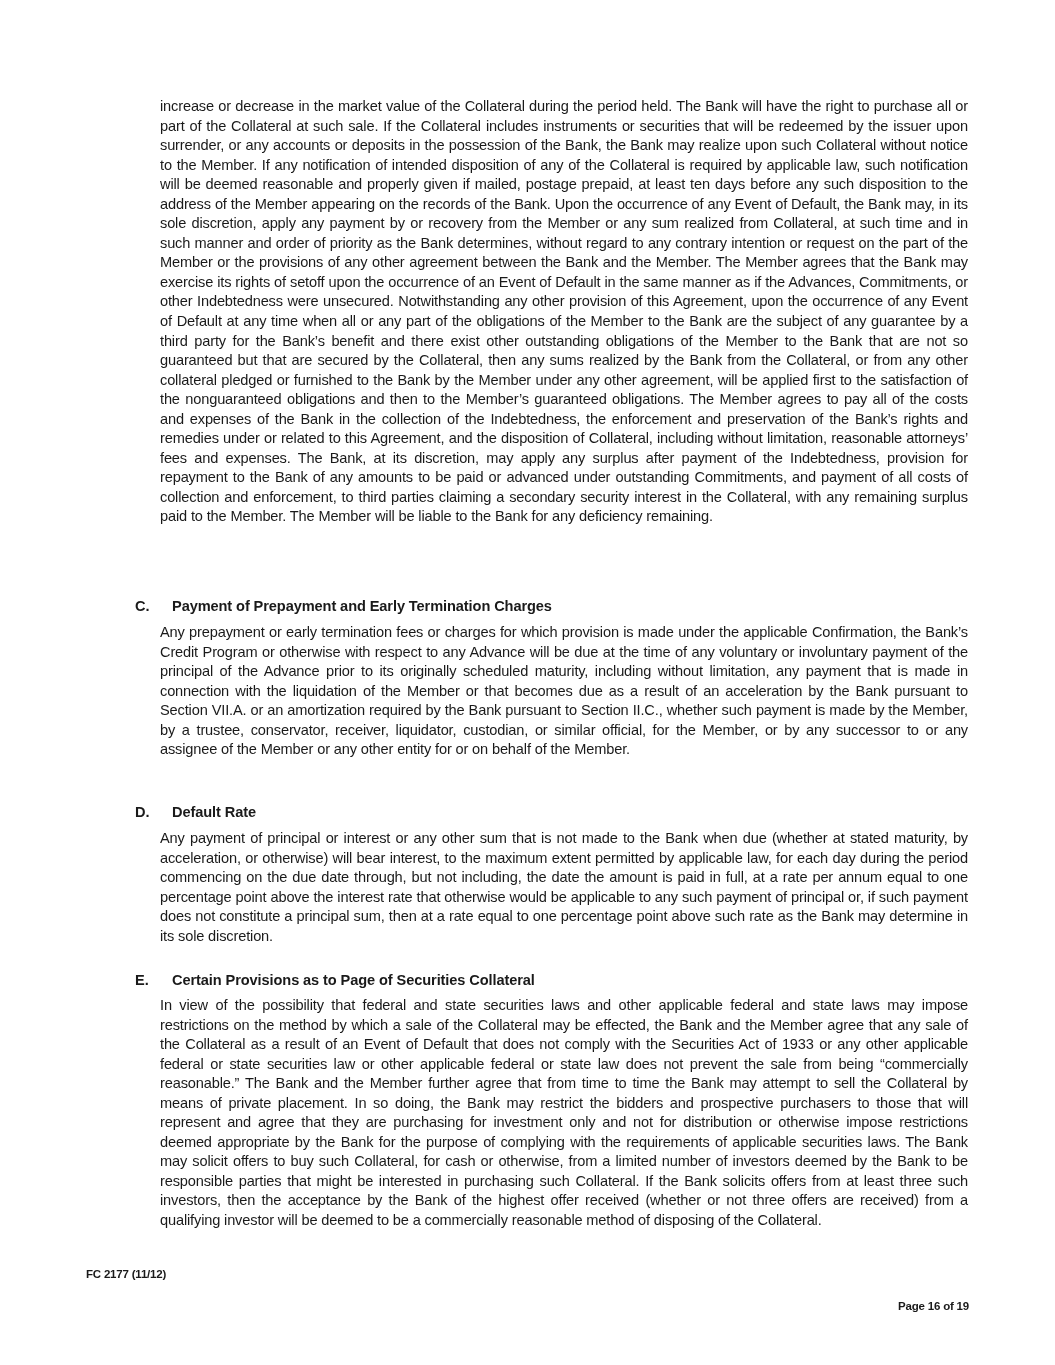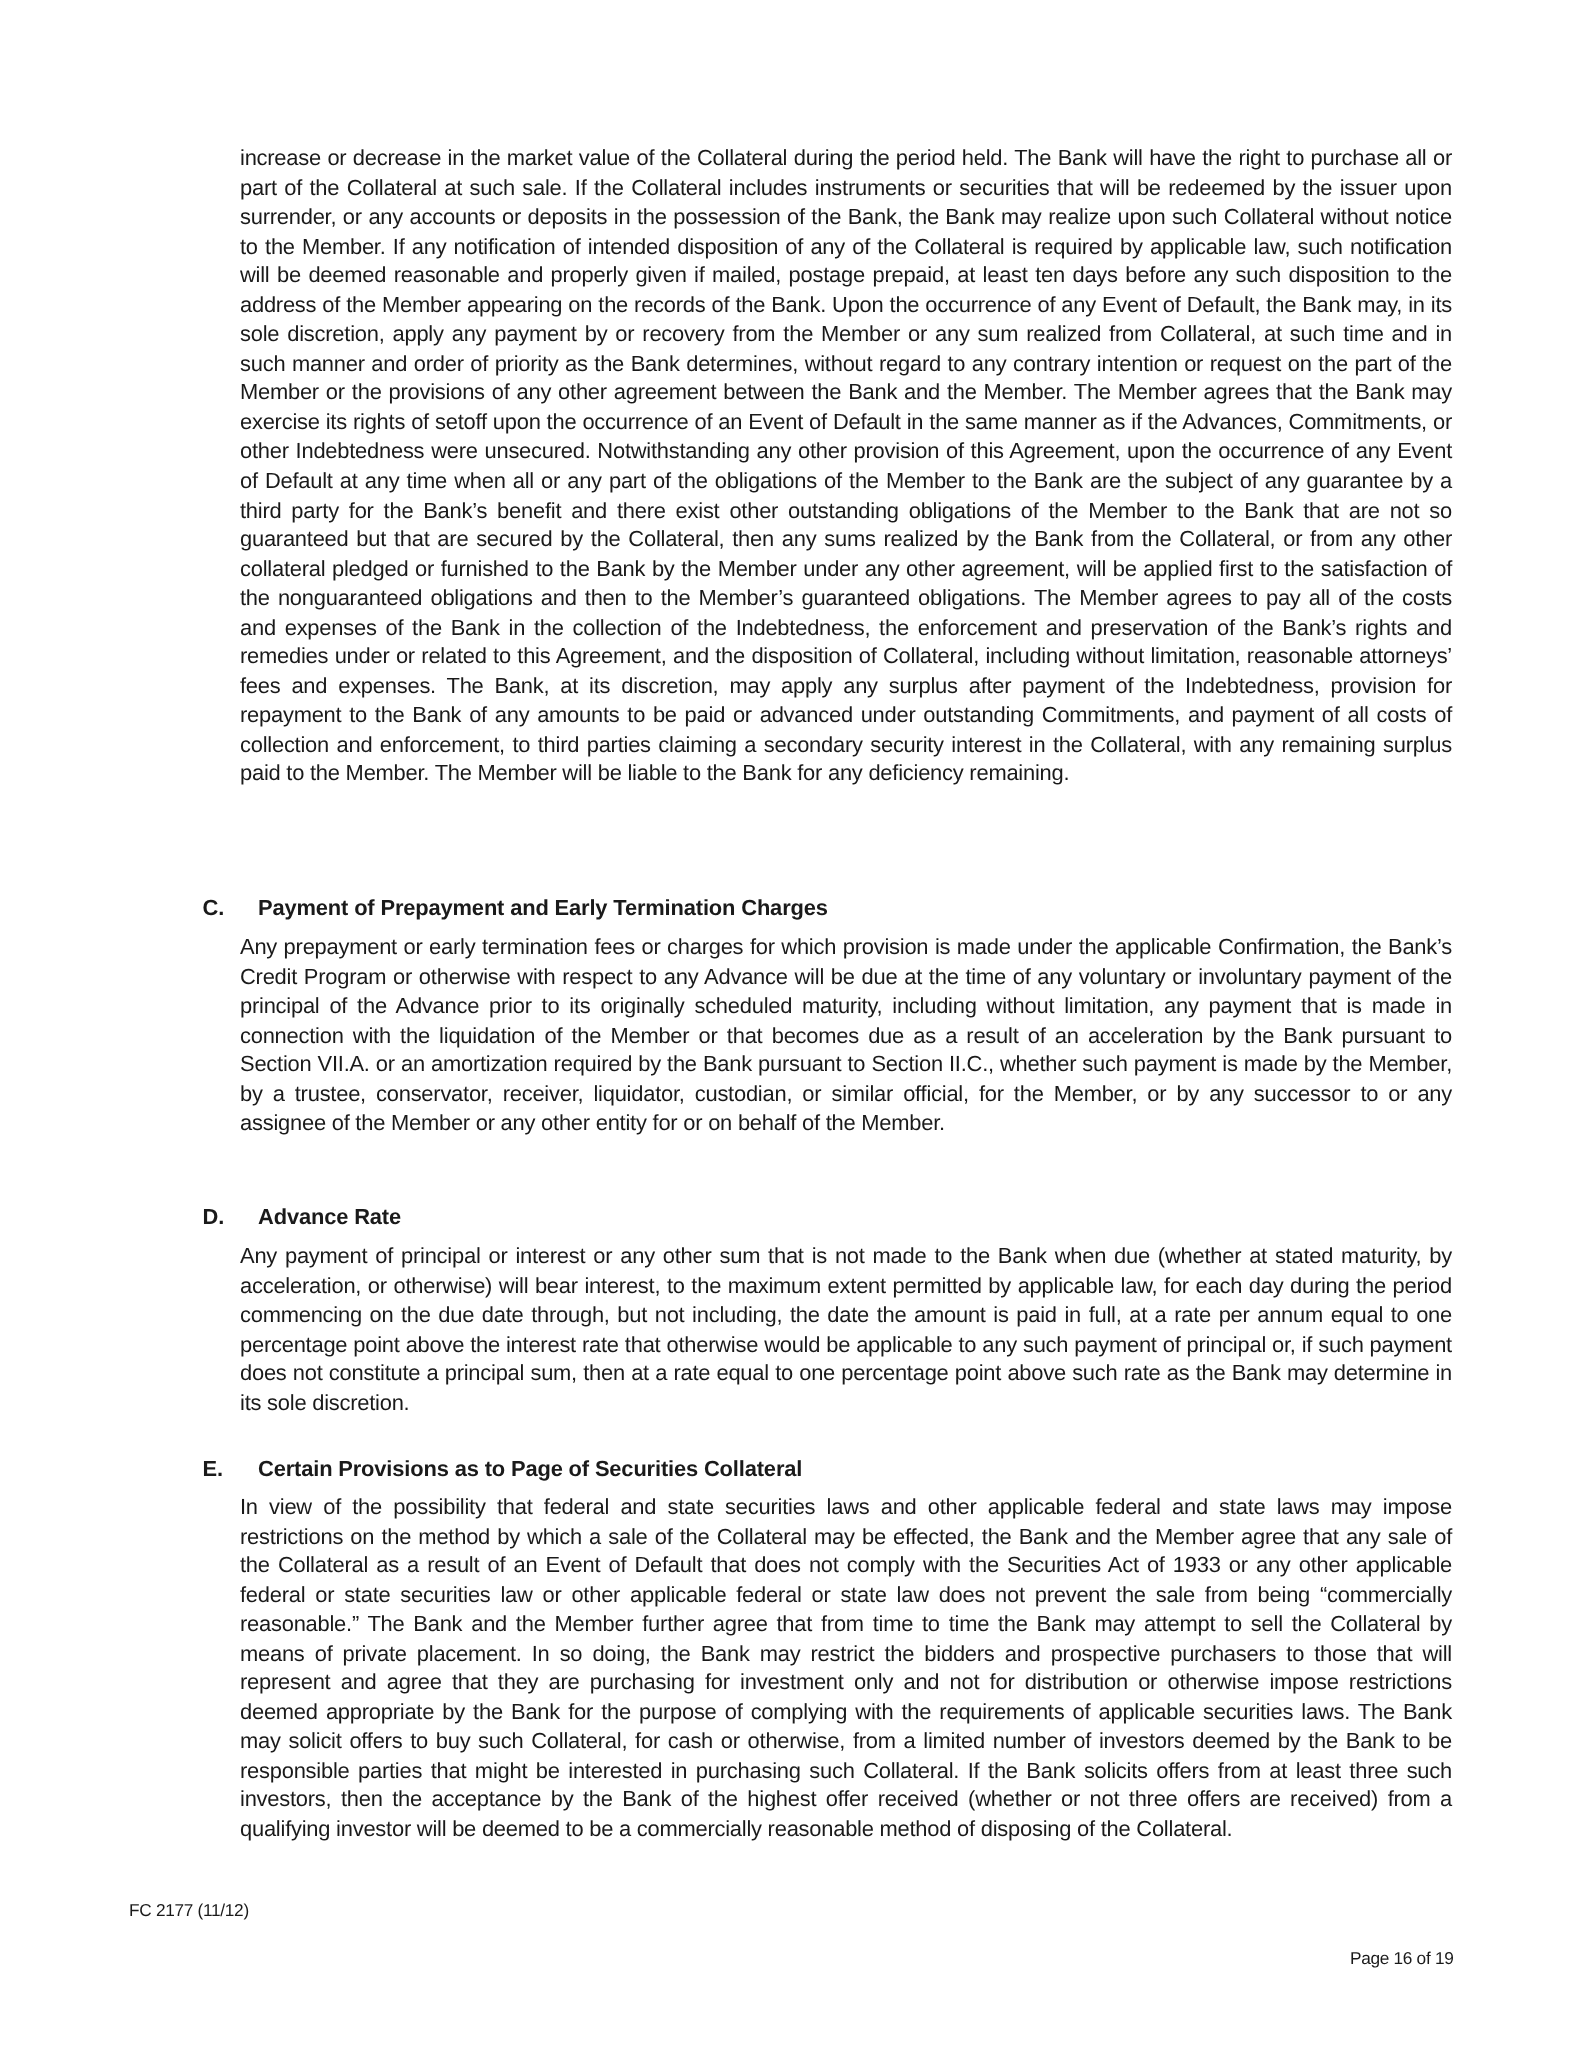--- a/index.html
+++ b/index.html
@@ -12,39 +12,39 @@
     position: absolute; left: 160px; width: 808px;
     font-size: 14.6px; line-height: 19.55px; text-align: justify;
     letter-spacing: -0.15px; margin: 0;
   }
   .heading {
     position: absolute; left: 123px; font-size: 14.6px; font-weight: bold;
     margin: 12px; line-height: 19px; letter-spacing: -0.1px;
   }
   .heading .letter { display: inline-block; width: 37px; }
   .footer {
-    position: absolute; top: 1268px; font-size: 11.5px; letter-spacing: -0.2px;
+    position: absolute; top: 1268px; font-size: 11.5px; letter-spacing: -0.2px; font-weight: bold;
   }
   .footer.left { left: 86px; }
   .footer.right { right: 86px; margin-top: 32px; }
 </style>
 </head>
 <body>
 
 <div class="page">
 
   <p class="para" style="top:97px;">increase or decrease in the market value of the Collateral during the period held. The Bank will have the right to purchase all or part of the Collateral at such sale. If the Collateral includes instruments or securities that will be redeemed by the issuer upon surrender, or any accounts or deposits in the possession of the Bank, the Bank may realize upon such Collateral without notice to the Member. If any notification of intended disposition of any of the Collateral is required by applicable law, such notification will be deemed reasonable and properly given if mailed, postage prepaid, at least ten days before any such disposition to the address of the Member appearing on the records of the Bank. Upon the occurrence of any Event of Default, the Bank may, in its sole discretion, apply any payment by or recovery from the Member or any sum realized from Collateral, at such time and in such manner and order of priority as the Bank determines, without regard to any contrary intention or request on the part of the Member or the provisions of any other agreement between the Bank and the Member. The Member agrees that the Bank may exercise its rights of setoff upon the occurrence of an Event of Default in the same manner as if the Advances, Commitments, or other Indebtedness were unsecured. Notwithstanding any other provision of this Agreement, upon the occurrence of any Event of Default at any time when all or any part of the obligations of the Member to the Bank are the subject of any guarantee by a third party for the Bank’s benefit and there exist other outstanding obligations of the Member to the Bank that are not so guaranteed but that are secured by the Collateral, then any sums realized by the Bank from the Collateral, or from any other collateral pledged or furnished to the Bank by the Member under any other agreement, will be applied first to the satisfaction of the nonguaranteed obligations and then to the Member’s guaranteed obligations. The Member agrees to pay all of the costs and expenses of the Bank in the collection of the Indebtedness, the enforcement and preservation of the Bank’s rights and remedies under or related to this Agreement, and the disposition of Collateral, including without limitation, reasonable attorneys’ fees and expenses. The Bank, at its discretion, may apply any surplus after payment of the Indebtedness, provision for repayment to the Bank of any amounts to be paid or advanced under outstanding Commitments, and payment of all costs of collection and enforcement, to third parties claiming a secondary security interest in the Collateral, with any remaining surplus paid to the Member. The Member will be liable to the Bank for any deficiency remaining.</p>
 
   <div class="heading" style="top:585px;">
     <span class="letter">C.</span><span>Payment of Prepayment and Early Termination Charges</span>
   </div>
   <p class="para" style="top:623px;">Any prepayment or early termination fees or charges for which provision is made under the applicable Confirmation, the Bank’s Credit Program or otherwise with respect to any Advance will be due at the time of any voluntary or involuntary payment of the principal of the Advance prior to its originally scheduled maturity, including without limitation, any payment that is made in connection with the liquidation of the Member or that becomes due as a result of an acceleration by the Bank pursuant to Section VII.A. or an amortization required by the Bank pursuant to Section II.C., whether such payment is made by the Member, by a trustee, conservator, receiver, liquidator, custodian, or similar official, for the Member, or by any successor to or any assignee of the Member or any other entity for or on behalf of the Member.</p>
 
   <div class="heading" style="top:791px;">
-    <span class="letter">D.</span><span>Advance Rate</span>
+    <span class="letter">D.</span><span>Default Rate</span>
   </div>
   <p class="para" style="top:829px;">Any payment of principal or interest or any other sum that is not made to the Bank when due (whether at stated maturity, by acceleration, or otherwise) will bear interest, to the maximum extent permitted by applicable law, for each day during the period commencing on the due date through, but not including, the date the amount is paid in full, at a rate per annum equal to one percentage point above the interest rate that otherwise would be applicable to any such payment of principal or, if such payment does not constitute a principal sum, then at a rate equal to one percentage point above such rate as the Bank may determine in its sole discretion.</p>
 
   <div class="heading" style="top:959px;">
     <span class="letter">E.</span><span>Certain Provisions as to Page of Securities Collateral</span>
   </div>
   <p class="para" style="top:996px;">In view of the possibility that federal and state securities laws and other applicable federal and state laws may impose restrictions on the method by which a sale of the Collateral may be effected, the Bank and the Member agree that any sale of the Collateral as a result of an Event of Default that does not comply with the Securities Act of 1933 or any other applicable federal or state securities law or other applicable federal or state law does not prevent the sale from being “commercially reasonable.” The Bank and the Member further agree that from time to time the Bank may attempt to sell the Collateral by means of private placement. In so doing, the Bank may restrict the bidders and prospective purchasers to those that will represent and agree that they are purchasing for investment only and not for distribution or otherwise impose restrictions deemed appropriate by the Bank for the purpose of complying with the requirements of applicable securities laws. The Bank may solicit offers to buy such Collateral, for cash or otherwise, from a limited number of investors deemed by the Bank to be responsible parties that might be interested in purchasing such Collateral. If the Bank solicits offers from at least three such investors, then the acceptance by the Bank of the highest offer received (whether or not three offers are received) from a qualifying investor will be deemed to be a commercially reasonable method of disposing of the Collateral.</p>
 
   <div class="footer left">FC 2177 (11/12)</div>
   <div class="footer right">Page 16 of 19</div>

